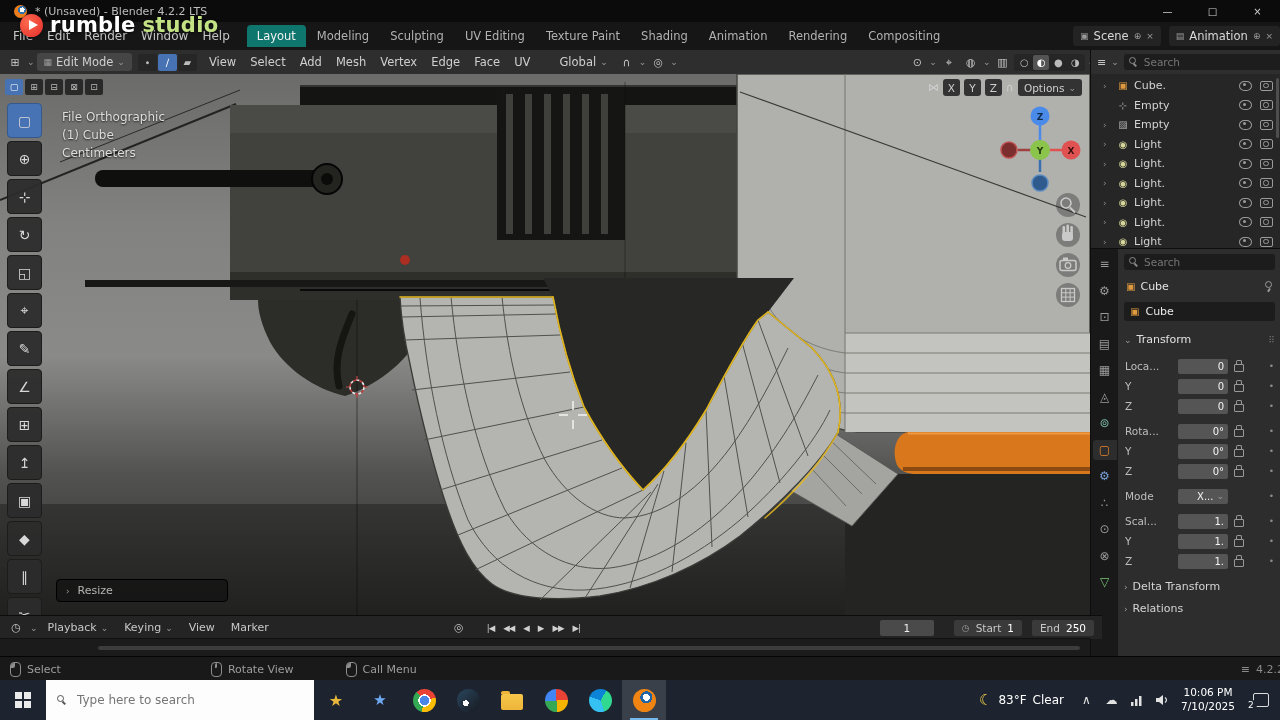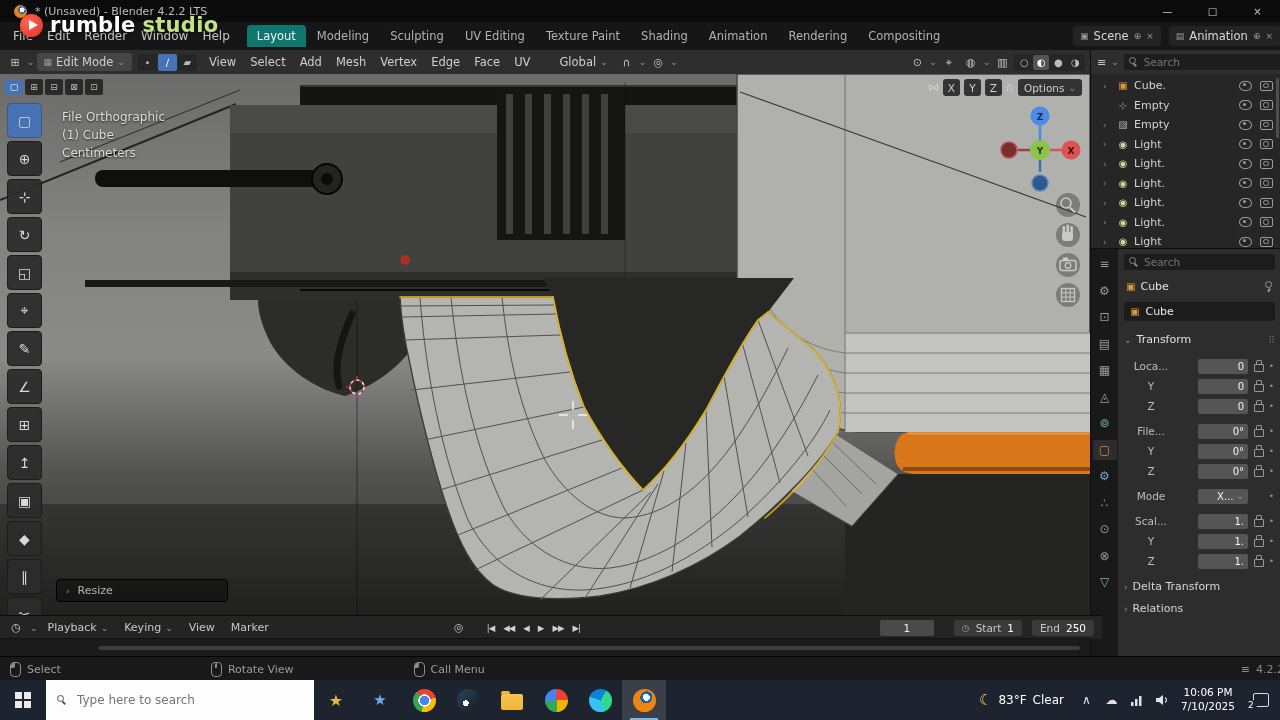--- a/index.html
+++ b/index.html
@@ -84,21 +84,21 @@
   #props-main{position:absolute;left:27px;top:0;right:0;bottom:0;font-size:11px}
   .p-search{margin:5px 6px 0;height:16px;background:#1c1c1c;border-radius:3px;display:flex;align-items:center;gap:4px;padding:0 5px}
   .p-search input{flex:1;background:transparent;border:none;outline:none;color:#bbb;font-size:10.5px;font-family:inherit;min-width:0}
   .p-crumb{margin:10px 8px 0;display:flex;align-items:center;gap:5px;color:#e2e2e2}
   .p-name{margin:9px 6px 0;height:19px;background:#1c1c1c;border-radius:3px;display:flex;align-items:center;gap:6px;padding:0 6px;color:#e8e8e8}
   .p-sec{margin:12px 6px 0;display:flex;align-items:center;gap:5px;color:#e0e0e0}
   .p-grip{margin-left:auto;color:#6e6e6e;font-size:9px}
   .p-rows{margin-top:10px}
   .p-row{display:flex;align-items:center;height:20px;padding:0 7px}
   .p-gap{height:5px}
-  .p-label{width:52px;text-align:center;margin-right:21px;color:#bdbdbd;font-size:10.5px;white-space:nowrap}
+  .p-label{width:52px;text-align:left;margin-right:1px;color:#bdbdbd;font-size:10.5px;white-space:nowrap}
   .p-field{width:42px;height:15px;background:#555;border-radius:2px;color:#f4f4f4;font-size:10px;
     display:flex;align-items:center;justify-content:flex-end;padding:0 4px;gap:3px}
   .p-dot{margin-left:auto;color:#8a8a8a;font-size:9px}
   .p-collapse{margin:9px 6px 0;display:flex;align-items:center;gap:5px;color:#d4d4d4}
 
   
   #viewport{position:absolute;left:0;top:74px;width:1090px;height:541px;overflow:hidden;background:#777775}
   #vpsvg{position:absolute;left:0;top:0}
   .selmodes{position:absolute;left:5px;top:5px;display:flex;gap:2px;z-index:3}
   .sm{width:18px;height:16px;background:rgba(38,38,38,.95);border-radius:2px;display:flex;align-items:center;justify-content:center;font-size:9px;color:#bbb}
@@ -394,21 +394,21 @@
           <span class="p-dot">•</span>
         </div>
         <div class="p-row">
           <span class="p-label">Z</span>
           <span class="p-field">0</span>
           <span class="lock"></span>
           <span class="p-dot">•</span>
         </div>
         <div class="p-gap"></div>
         <div class="p-row">
-          <span class="p-label">File...</span>
+          <span class="p-label">Rota...</span>
           <span class="p-field">0°</span>
           <span class="lock"></span>
           <span class="p-dot">•</span>
         </div>
         <div class="p-row">
           <span class="p-label">Y</span>
           <span class="p-field">0°</span>
           <span class="lock"></span>
           <span class="p-dot">•</span>
         </div>
@@ -690,21 +690,21 @@
 
   <div id="statusbar">
     <span class="hint">
       <span class="mouse"></span>
       <span>Select</span>
     </span>
     <span class="hint" style="margin-left:150px">
       <span class="mouse mid"></span>
       <span>Rotate View</span>
     </span>
-    <span class="hint" style="margin-left:120px">
+    <span class="hint" style="margin-left:52px">
       <span class="mouse"></span>
       <span>Call Menu</span>
     </span>
     <span class="sb-ver">
       <span>≡</span>
       <span>4.2.2</span>
     </span>
   </div>
 
   <div id="taskbar">

